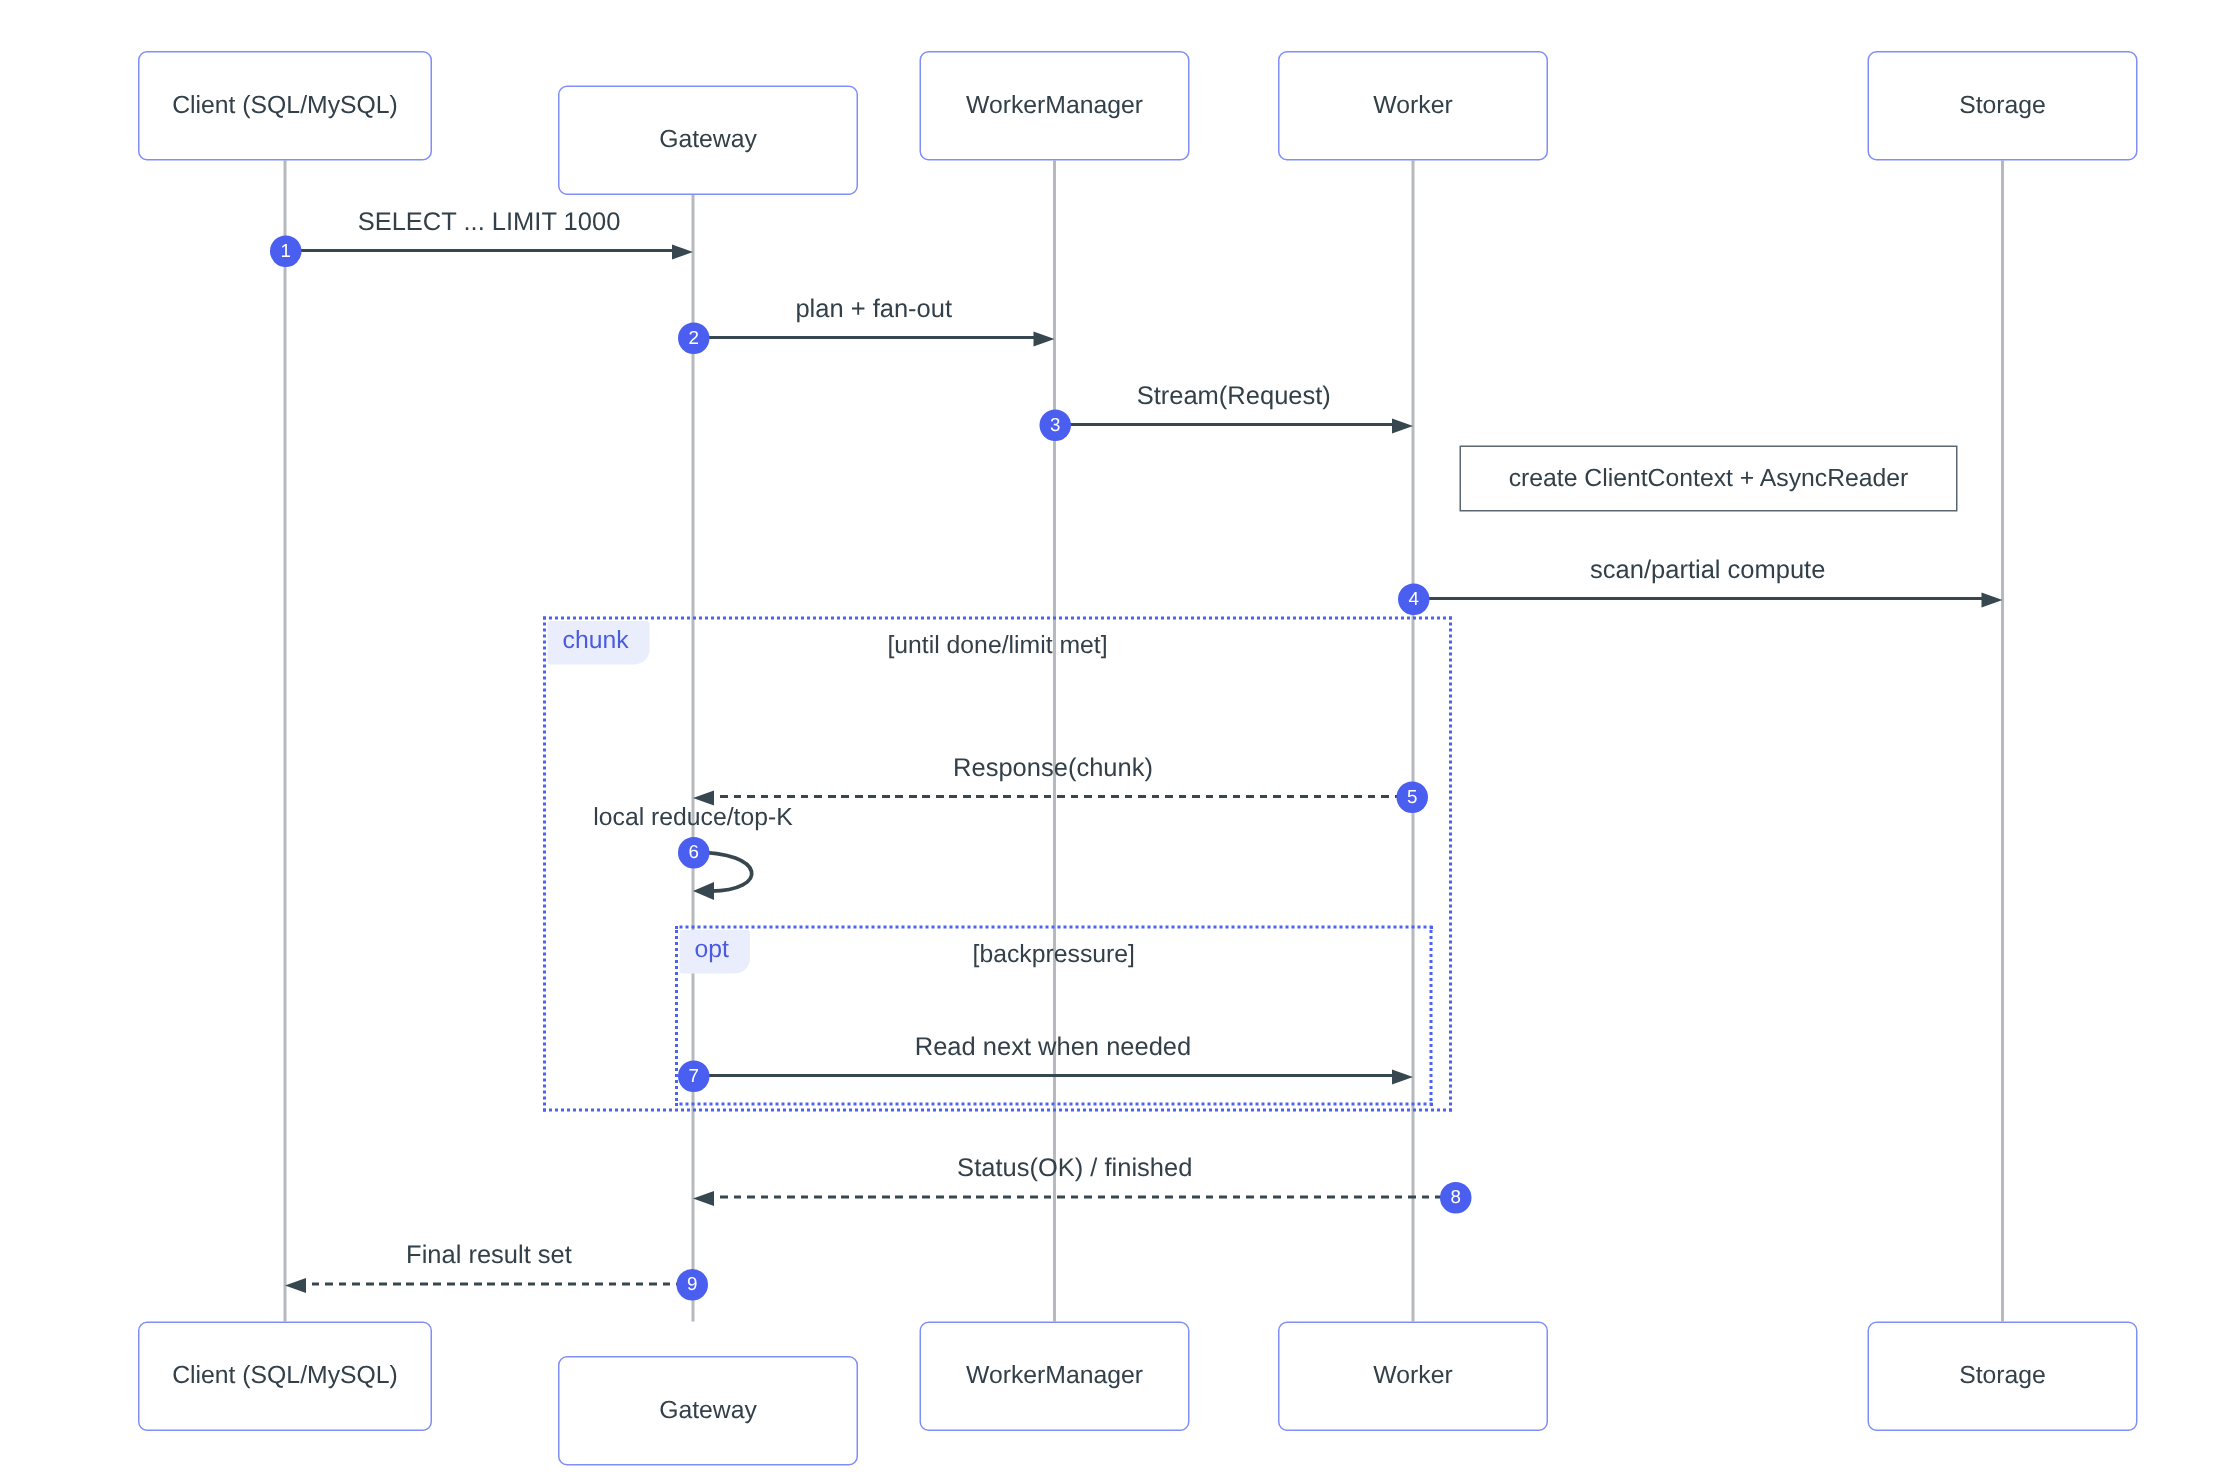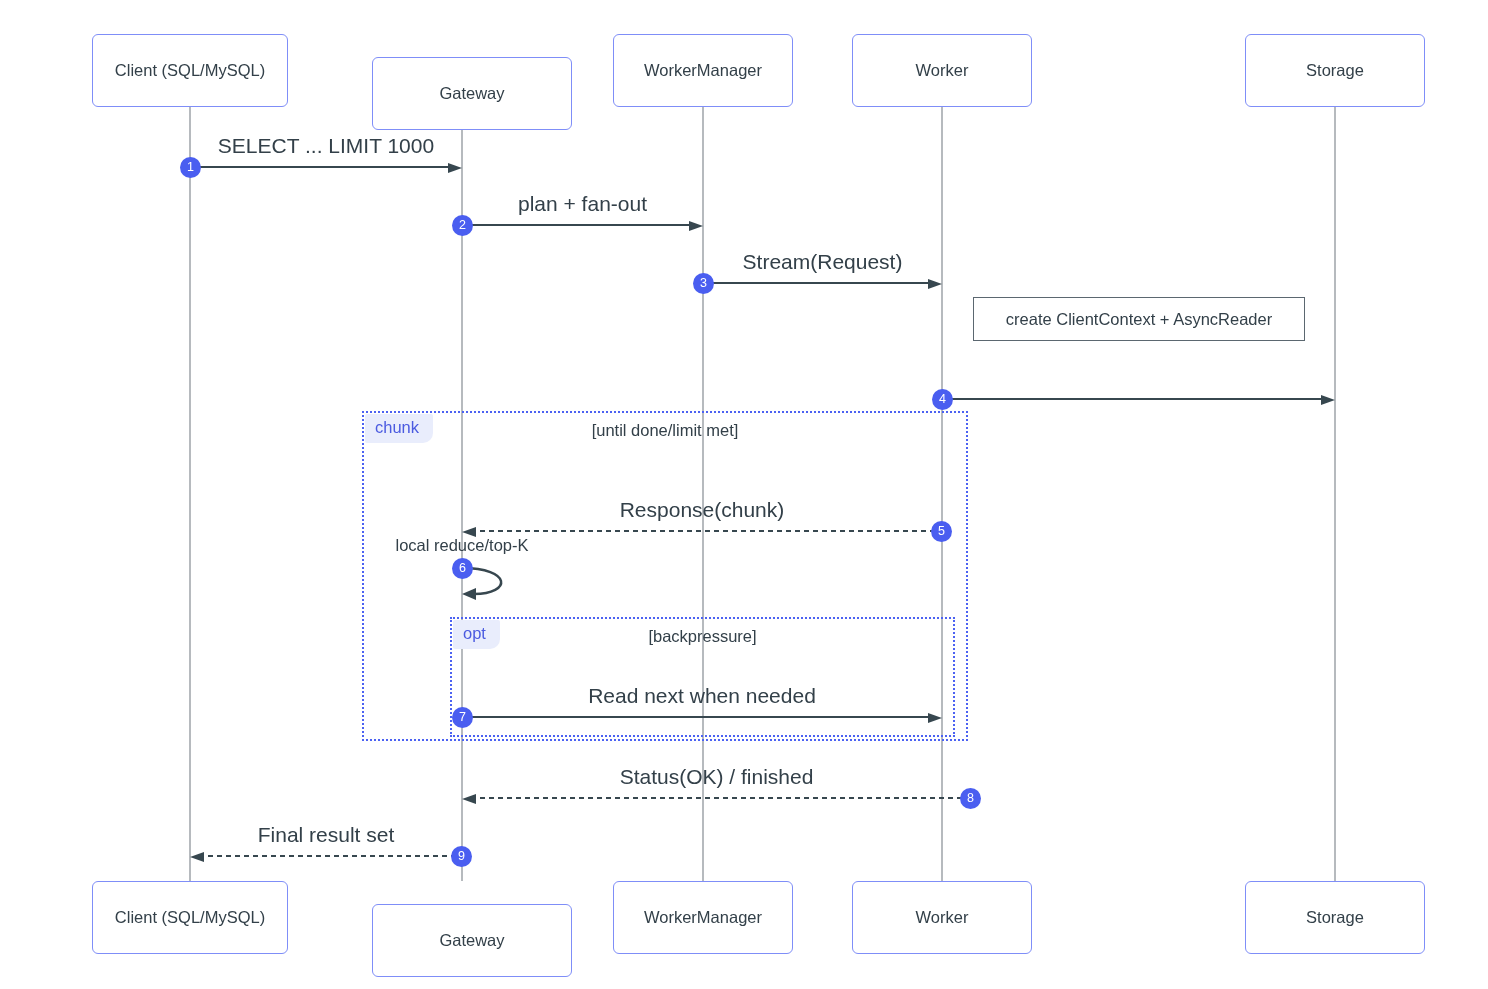--- a/index.html
+++ b/index.html
@@ -33,21 +33,21 @@
                 font-size:16.5px;color:#334049;}
 
   
   #note{position:absolute;left:973px;top:297px;width:332px;height:44px;background:#ffffff;
         border:1.5px solid #5b6770;display:flex;align-items:center;justify-content:center;
         font-size:16.5px;color:#334049;box-sizing:border-box;z-index:3;}
 
   
   .msg{position:absolute;height:33px;z-index:4;}
   .msg .lbl{position:absolute;left:0;right:0;bottom:10px;text-align:center;
-            font-size:21px;color:#334049;white-space:nowrap;}
+            font-size:17px;color:#334049;white-space:nowrap;}
   .msg .line{position:absolute;bottom:0;height:2.5px;left:0;right:0;}
   .msg .line.solid{background:#37474f;}
   .msg .line.dashed{background:repeating-linear-gradient(90deg,#37474f 0 5px,transparent 5px 9px);}
   .msg.to-right .line{right:9px;}
   .msg.to-left  .line{left:9px;}
   .arrowhead{position:absolute;bottom:-4.5px;width:0;height:0;
              border-top:5.5px solid transparent;border-bottom:5.5px solid transparent;}
   .msg.to-right .arrowhead{right:0;border-left:14px solid #37474f;}
   .msg.to-left  .arrowhead{left:0;border-right:14px solid #37474f;}
 
@@ -124,20 +124,21 @@
   </div>
 
   <div class="msg to-right" id="m3">
     <div class="lbl">Stream(Request)</div>
     <div class="line solid"></div>
     <div class="arrowhead"></div>
     <span class="badge at-left">3</span>
   </div>
 
   <div class="msg to-right" id="m4">
+    <div class="lbl">scan/partial compute</div>
     <div class="line solid"></div>
     <div class="arrowhead"></div>
     <span class="badge at-left">4</span>
   </div>
 
   <div class="msg to-left" id="m5">
     <div class="lbl">Response(chunk)</div>
     <div class="line dashed"></div>
     <div class="arrowhead"></div>
     <span class="badge at-right">5</span>

